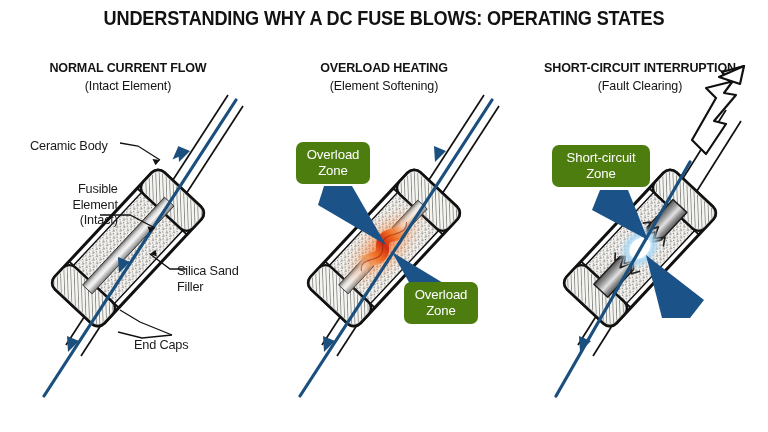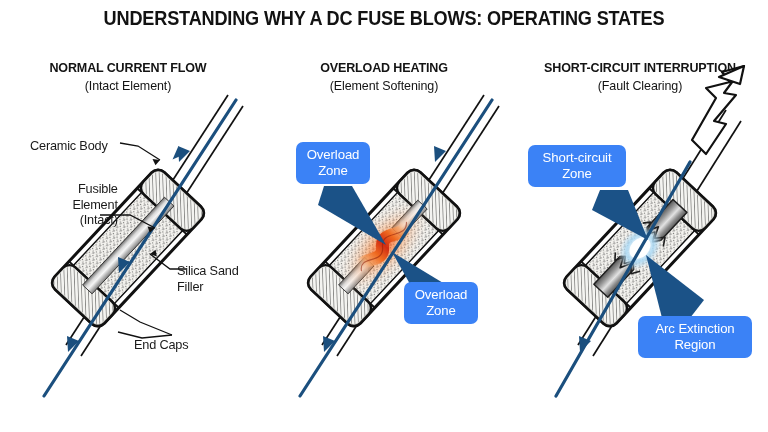--- a/index.html
+++ b/index.html
@@ -30,21 +30,21 @@
   
   .lbl{
     position:absolute;font-size:13.4px;color:#1a1a1a;line-height:15.5px;
     white-space:pre;letter-spacing:-0.2px;
     transform:scaleX(0.95);transform-origin:left top;
   }
   .lbl.r{transform-origin:right top;text-align:right;}
 
   
   .callout{
-    position:absolute;background:#3b82f6;border-radius:7px;
+    position:absolute;background:#4d7c0f;border-radius:7px;
     color:#ffffff;font-size:13.2px;line-height:15.6px;text-align:center;
     padding:5px 8px 6px 8px;white-space:pre;letter-spacing:-0.1px;
     box-sizing:border-box;
   }
   svg{position:absolute;top:0;left:0;overflow:visible;}
   .svgroot{position:absolute;top:0;left:0;width:768px;height:432px;pointer-events:none;}
 </style>
 </head>
 <body>
 
@@ -281,19 +281,17 @@
 Filler</div>
 
   <div class="lbl" style="left:134px;top:337px;">End Caps</div>
 
   <div class="callout" style="left:296px;top:142px;width:74px;">Overload
 Zone</div>
 
   <div class="callout" style="left:404px;top:282px;width:74px;">Overload
 Zone</div>
 
-  <div class="callout" style="left:528px;top:145px;width:98px;">Short-circuit
+  <div class="callout" style="left:552px;top:145px;width:98px;">Short-circuit
 Zone</div>
 
-  <div class="callout" style="left:638px;top:316px;width:114px;">Arc Extinction
-Region</div>
 
 </div>
 
 </body></html>

